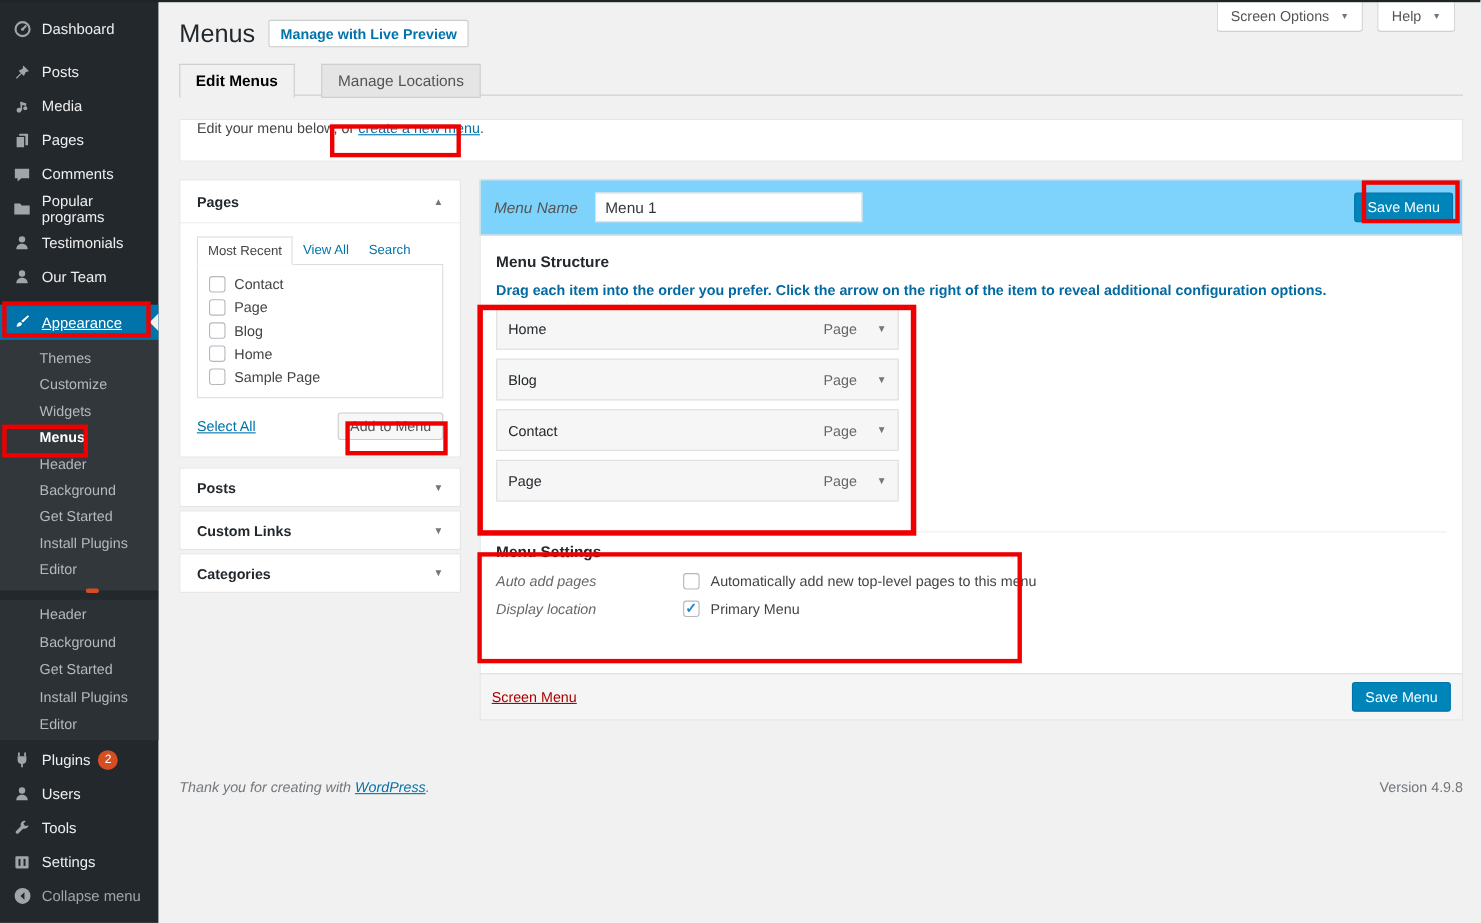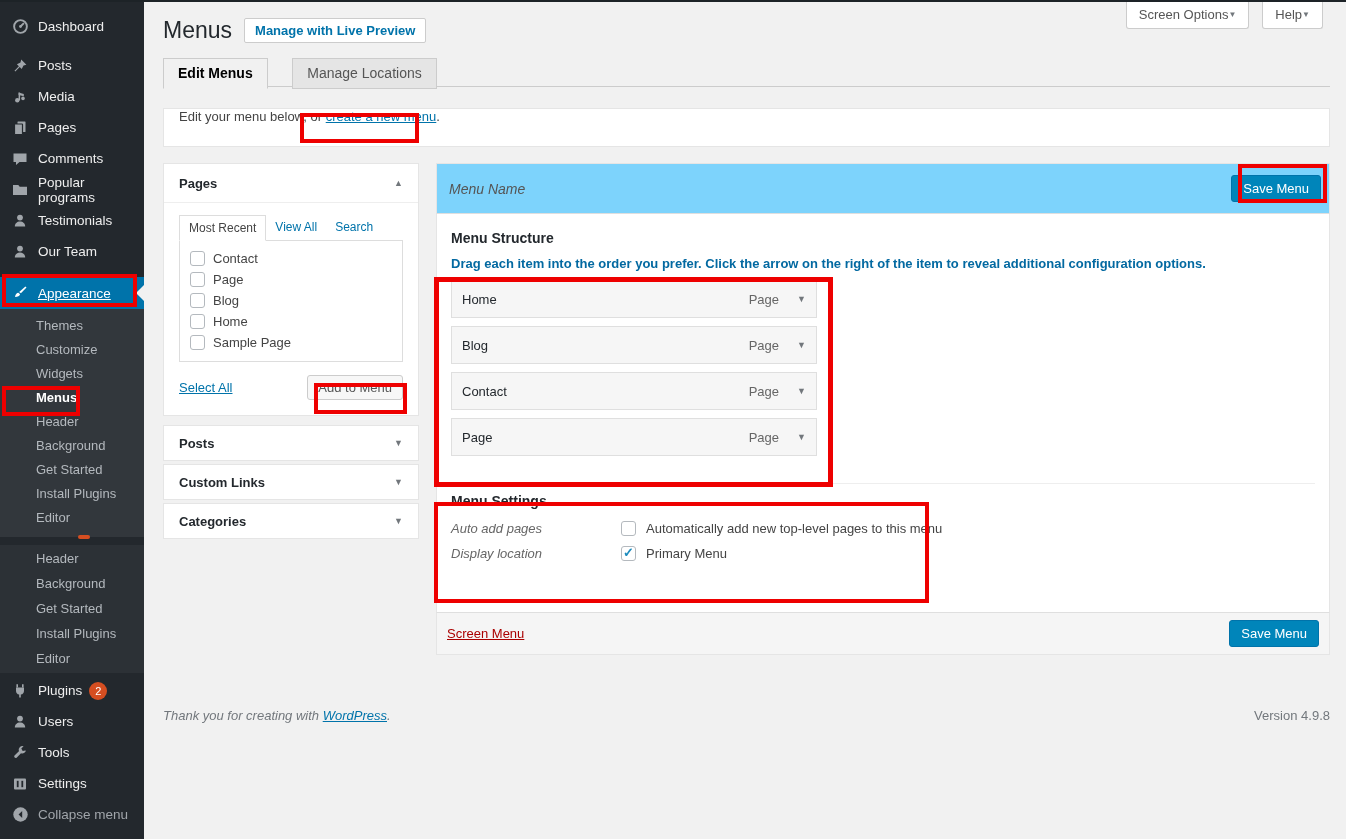--- a/index.html
+++ b/index.html
@@ -25,21 +25,21 @@
   .submenu2 .sub-item { height:25px; line-height:25px; padding-left:36px; color:#b4b9be; font-size:13px; cursor:pointer; }
   .badge-fragment { position:absolute; left:78px; top:-2px; width:12px; height:4px; background:#d54e21; border-radius:2px; }
   .sb-bottom { margin-top:2px; }
   .update-badge { display:inline-block; min-width:18px; height:18px; border-radius:50%; background:#d54e21; color:#fff; font-size:11px; line-height:18px; text-align:center; margin-left:7px; }
   .collapse-item { color:#a0a5aa; }
 
   
   .content { position:absolute; left:144px; top:0; width:1202px; height:839px; background:#f1f1f1; }
 
   .screen-tabs { position:absolute; top:2px; right:23px; display:flex; gap:13px; }
-  .screen-tab { background:#fff; border:1px solid #ccc; border-top:none; border-radius:0 0 3px 3px; padding:5px 12px 6px; color:#555; font-size:13px; cursor:pointer; display:flex; align-items:center; gap:0; }
+  .screen-tab { background:#fff; border:1px solid #ccc; border-top:none; border-radius:0 0 3px 3px; padding:5px 12px 6px; color:#555; font-size:13px; cursor:pointer; display:flex; align-items:center; gap:10px; }
   .caret-down { font-size:8px; color:#72777c; }
 
   .page-header { position:absolute; left:19px; top:16px; display:flex; align-items:center; }
   .page-title { font-size:23px; font-weight:400; color:#23282d; line-height:29px; }
   .live-preview-btn { margin-left:12px; background:#fff; border:1px solid #ccc; border-radius:2px; color:#0073aa; font-size:13px; font-weight:600; padding:4px 10px; cursor:pointer; }
 
   .nav-tab-wrapper { position:absolute; left:19px; top:57px; width:1167px; border-bottom:1px solid #ccc; height:30px; }
   .nav-tab { display:inline-block; border:1px solid #ccc; border-bottom:none; padding:6px 14px 7px; margin-left:0; font-size:14px; cursor:pointer; position:relative; top:1px; }
   .nav-tab.active { background:#f1f1f1; font-weight:bold; color:#000; border-bottom:1px solid #f1f1f1; }
   .nav-tab.inactive { background:#e5e5e5; color:#555; margin-left:21px; border-bottom:1px solid #ccc; }
@@ -358,20 +358,21 @@
     </div>
     <div class="accordion">
       <span>Categories</span>
       <span class="toggle">▼</span>
     </div>
   </div>
 
   <div class="right-col">
     <div class="menu-card-header">
       <span class="menu-name-label">Menu Name</span>
+      <input class="menu-name-input" type="text" value="Menu 1" style="">
       <button class="btn-primary save-top">Save Menu</button>
     </div>
 
     <div class="menu-card-body">
       <div class="structure-title">Menu Structure</div>
       <div class="structure-help">Drag each item into the order you prefer. Click the arrow on the right of the item to reveal additional configuration options.</div>
 
       <div class="menu-item-bar">
         <span class="menu-item-title">Home</span>
         <span class="menu-item-type">Page</span>

